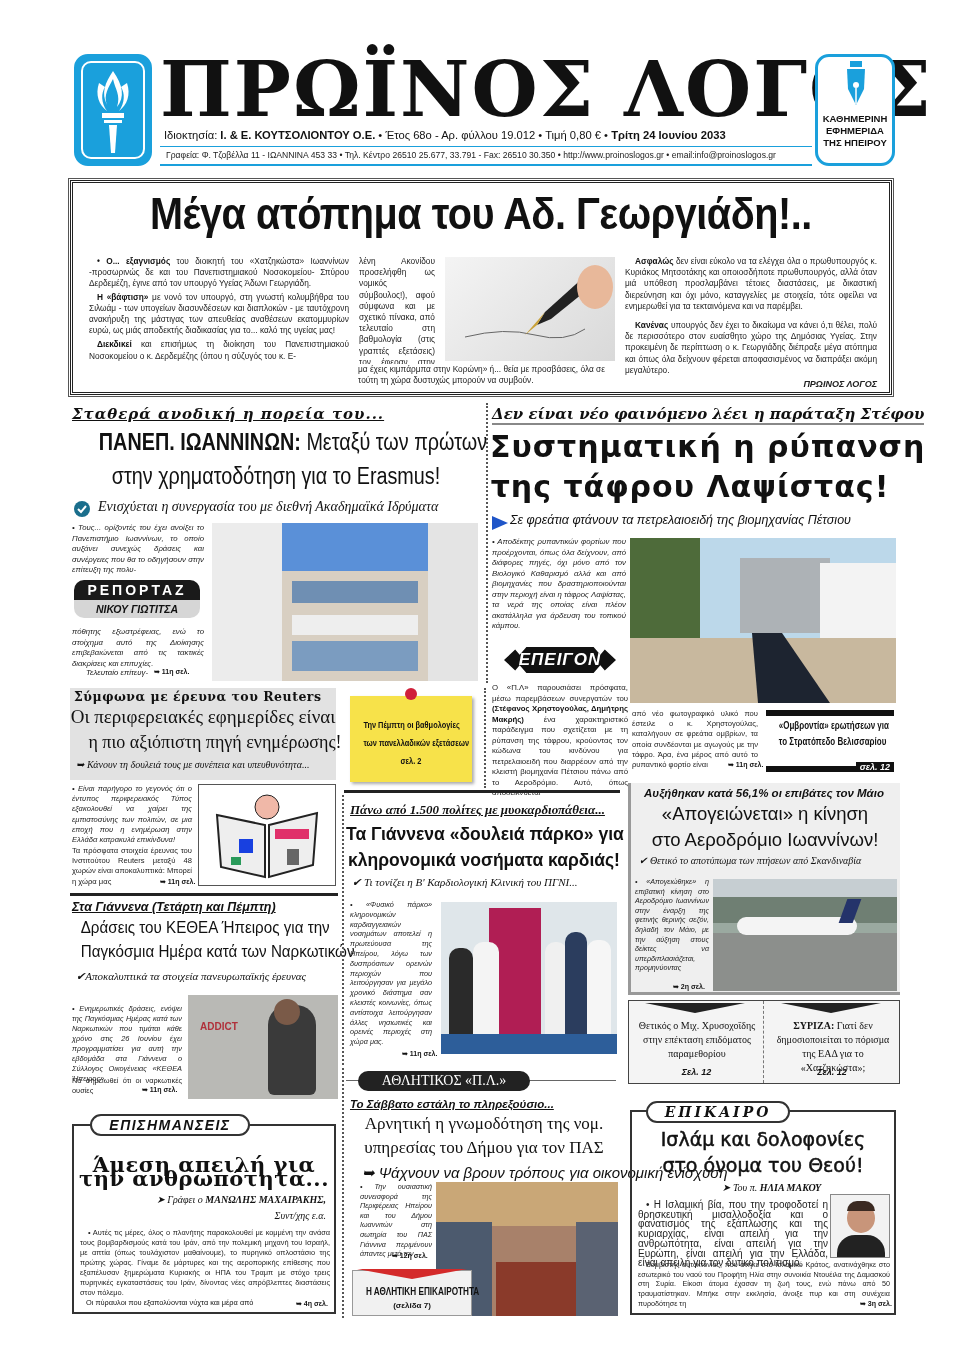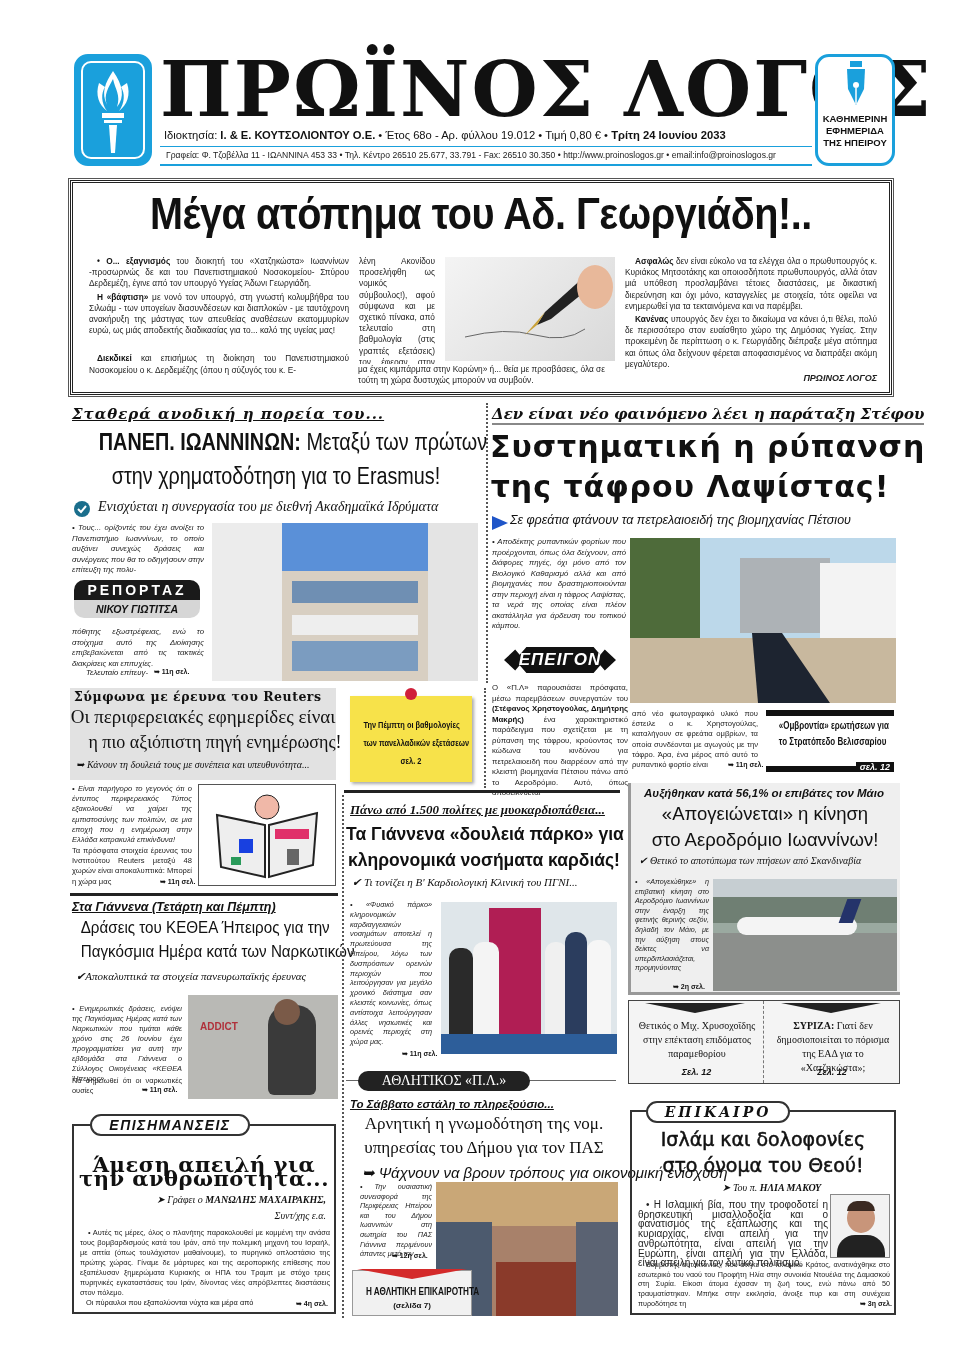--- a/index.html
+++ b/index.html
@@ -71,35 +71,35 @@
     <div>ΕΦΗΜΕΡΙΔΑ</div>
     <div>ΤΗΣ ΗΠΕΙΡΟΥ</div>
   </div>
 </div>
 
 <div class="abs" id="editorial">
   <div class="abs" id="ed-title">Μέγα ατόπημα του Αδ. Γεωργιάδη!..</div>
   <div class="abs txt" style="left:16px;top:73px;width:260px">
     <p style="text-indent:8px"><b>• Ο... εξαγνισμός</b><span> του διοικητή του «Χατζηκώστα» Ιωαννίνων -προσωρινώς δε και του Πανεπιστημιακού Νοσοκομείου- Σπύρου Δερδεμέζη, έγινε από τον υπουργό Υγείας Άδωνι Γεωργιάδη.</span></p>
     <p style="text-indent:8px;margin-top:2px"><b>Η «βάφτιση»</b><span> με νονό τον υπουργό, στη γνωστή κολυμβήθρα του Σιλωάμ - των υπογείων διασυνδέσεων και διαπλοκών - με ταυτόχρονη ανακήρυξη της μάστιγας των απευθείας αναθέσεων εκατομμυρίων ευρώ, ως μιάς αποδεκτής διαδικασίας για το... καλό της υγείας μας!</span></p>
-    <p style="text-indent:8px;margin-top:17px"><b>Διεκδικεί</b><span> και επισήμως τη διοίκηση του Πανεπιστημιακού Νοσοκομείου ο κ. Δερδεμέζης (όπου η σύζυγός του κ. Ε-</span></p>
+    <p style="text-indent:8px;margin-top:3px"><b>Διεκδικεί</b><span> και επισήμως τη διοίκηση του Πανεπιστημιακού Νοσοκομείου ο κ. Δερδεμέζης (όπου η σύζυγός του κ. Ε-</span></p>
   </div>
   <div class="abs txt" style="left:286px;top:73px;width:76px;height:108px;overflow:hidden">λένη Ακονίδου προσελήφθη ως νομικός σύμβουλος!), αφού σύμφωνα και με σχετικό πίνακα, από τελευταίο στη βαθμολογία (στις γραπτές εξετάσεις) τον έφεραν στην πρώτη θέση (υπερίσχυσε η εμπειρία)! Άμα έχεις κιμπάρμπα στην Κορώνη» ή... θεία με προσβάσεις, όλα σε τούτη τη χώρα δυστυχώς μπορούν να συμβούν.</div>
   <div class="abs" style="left:285px;top:181px;width:260px;font-size:8.3px;line-height:11px;color:#222">μα έχεις κιμπάρμπα στην Κορώνη» ή... θεία με προσβάσεις, όλα σε τούτη τη χώρα δυστυχώς μπορούν να συμβούν.</div>
   <div class="abs photo" style="left:372px;top:74px;width:170px;height:104px;background:linear-gradient(135deg,#f4f4f4,#d9d9d9)">
     <svg width="170" height="104" viewBox="0 0 170 104">
       <path d="M20 80 Q60 70 90 78 T140 72" stroke="#666" stroke-width="1" fill="none"></path>
       <path d="M150 10 L100 55 L92 68 L106 62 L158 20Z" fill="#222"></path>
       <path d="M100 55 L80 78 L92 68Z" fill="#c9a23a"></path>
       <ellipse cx="150" cy="30" rx="18" ry="22" fill="#e8b89a"></ellipse>
     </svg>
   </div>
   <div class="abs txt" style="left:552px;top:73px;width:252px">
     <p style="text-indent:10px"><b>Ασφαλώς</b><span> δεν είναι εύκολο να τα ελέγχει όλα ο πρωθυπουργός κ. Κυριάκος Μητσοτάκης και οποιοσδήποτε πρωθυπουργός, αλλά όταν μιά υπόθεση προσλαμβάνει τέτοιες διαστάσεις, με δικαστική διερεύνηση και όχι μόνο, καταγγελίες με στοιχεία, τότε οφείλει να ενημερωθεί για τα τεκταινόμενα και να παρέμβει.</span></p>
-    <p style="text-indent:10px;margin-top:2px"><b>Κανένας</b><span> υπουργός δεν έχει το δικαίωμα να κάνει ό,τι θέλει, πολύ δε περισσότερο στον ευαίσθητο χώρο της Δημόσιας Υγείας. Στην προκειμένη δε περίπτωση ο κ. Γεωργιάδης διέπραξε μέγα ατόπημα και όπως όλα δείχνουν φέρεται αποφασισμένος να διαπράξει ακόμη μεγαλύτερο.</span></p>
+    <p style="text-indent:10px;margin-top:8px"><b>Κανένας</b><span> υπουργός δεν έχει το δικαίωμα να κάνει ό,τι θέλει, πολύ δε περισσότερο στον ευαίσθητο χώρο της Δημόσιας Υγείας. Στην προκειμένη δε περίπτωση ο κ. Γεωργιάδης διέπραξε μέγα ατόπημα και όπως όλα δείχνουν φέρεται αποφασισμένος να διαπράξει ακόμη μεγαλύτερο.</span></p>
     <p style="text-align:right;font-weight:bold;font-style:italic;font-size:9px;margin-top:3px">ΠΡΩΙΝΟΣ ΛΟΓΟΣ</p>
   </div>
 </div>
 
 <div class="abs" style="left:70px;top:403px;width:412px;height:280px">
   <div class="abs kicker" style="left:2px;top:2px;font-size:15px;letter-spacing:1px">Σταθερά ανοδική η πορεία του...</div>
   <div class="abs headline" style="left:0;width:412px;top:26px;font-size:23px;transform:scaleX(0.86);transform-origin:center top">
     <span>ΠΑΝΕΠ. ΙΩΑΝΝΙΝΩΝ:</span><span style="font-weight:normal"> Μεταξύ των πρώτων</span>
   </div>
   <div class="abs headline" style="left:0;width:412px;top:60px;font-size:23px;font-weight:normal;transform:scaleX(0.86);transform-origin:center top">στην χρηματοδότηση για το Erasmus!</div>

